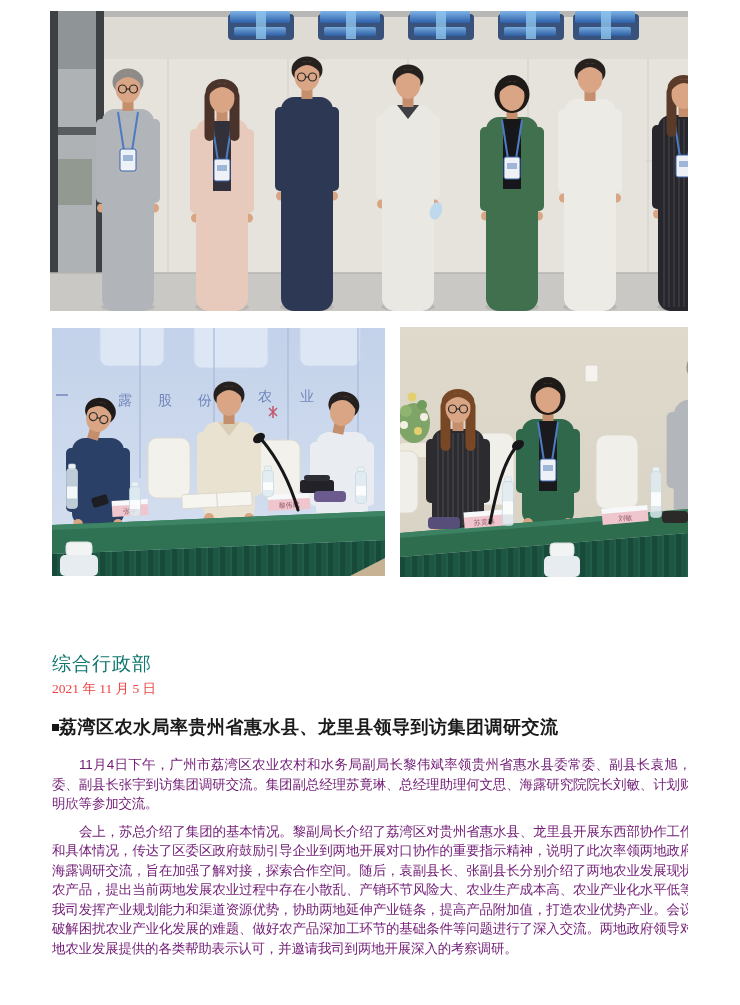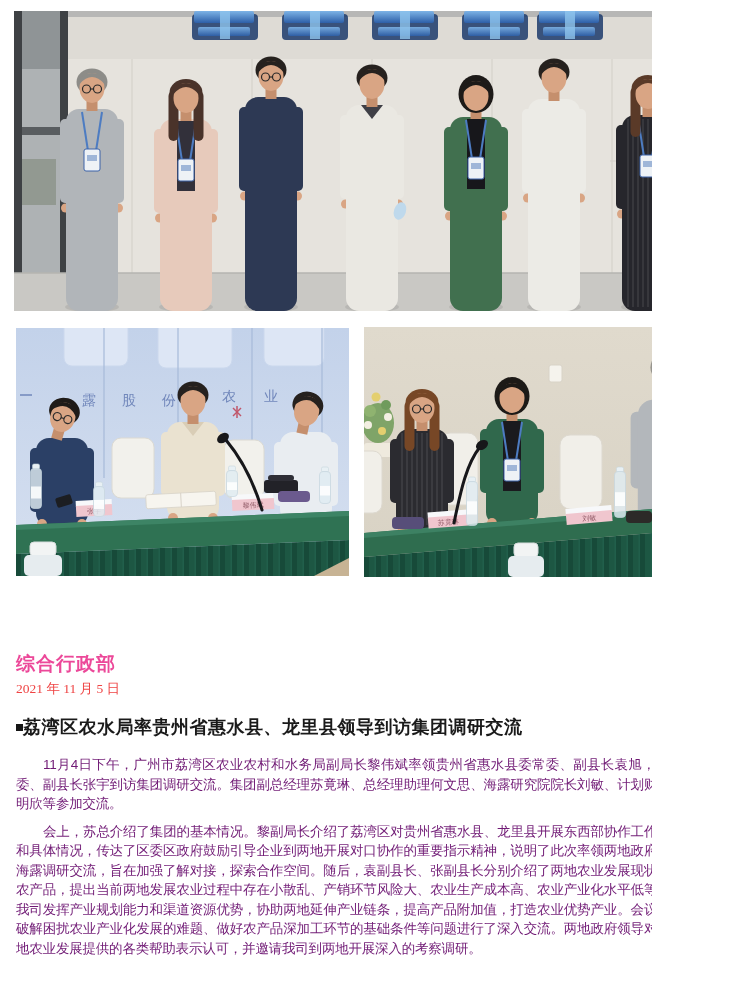--- a/index.html
+++ b/index.html
@@ -1,24 +1,24 @@
 <!DOCTYPE html>
 <html><head>
 <meta charset="utf-8">
 <style>
   html,body{margin:0;padding:0;background:#ffffff;}
   .page{position:relative;width:652px;height:1005px;background:#ffffff;overflow:hidden;
-        font-family:"Liberation Sans",sans-serif;}
+        font-family:"Liberation Sans",sans-serif;margin-left:36px;}
   .photo{position:absolute;overflow:hidden;background:#eee;}
   #photo-top{left:14px;top:11px;width:712px;height:300px;}
   #photo-left{left:16px;top:328px;width:333px;height:248px;}
   #photo-right{left:364px;top:327px;width:361px;height:250px;}
   .photo svg{display:block;font-family:"Liberation Sans",sans-serif;}
   .dept{position:absolute;left:16px;top:653px;font-family:"Liberation Serif",serif;
-        font-weight:700;font-size:19px;color:#ec4899;letter-spacing:1px;line-height:22px;}
+        font-weight:400;font-size:19px;color:#0f766e;letter-spacing:1px;line-height:22px;}
   .date{position:absolute;left:16px;top:681px;font-family:"Liberation Serif",serif;
         font-size:13.5px;color:#ef4444;line-height:16px;}
   .badge{position:absolute;left:584px;top:657px;width:142px;height:30px;background:#c59e41;
          border-radius:15px;color:#fdf8ec;font-family:"Liberation Serif",serif;font-weight:700;
          font-size:18px;display:flex;align-items:center;justify-content:center;letter-spacing:1.5px;}
   .headline{position:absolute;left:16px;top:715px;width:712px;display:flex;align-items:center;}
   .headline .bullet{width:7px;height:7px;background:#161616;flex:0 0 auto;margin-top:1px;}
   .headline .title{font-size:18px;font-weight:700;color:#1a1a1a;letter-spacing:0.5px;white-space:nowrap;}
   .bodytext{position:absolute;left:16px;top:755px;width:708px;font-size:13.5px;line-height:19.5px;
             color:#1b1b1b;text-align:justify;letter-spacing:-0.2px;}

